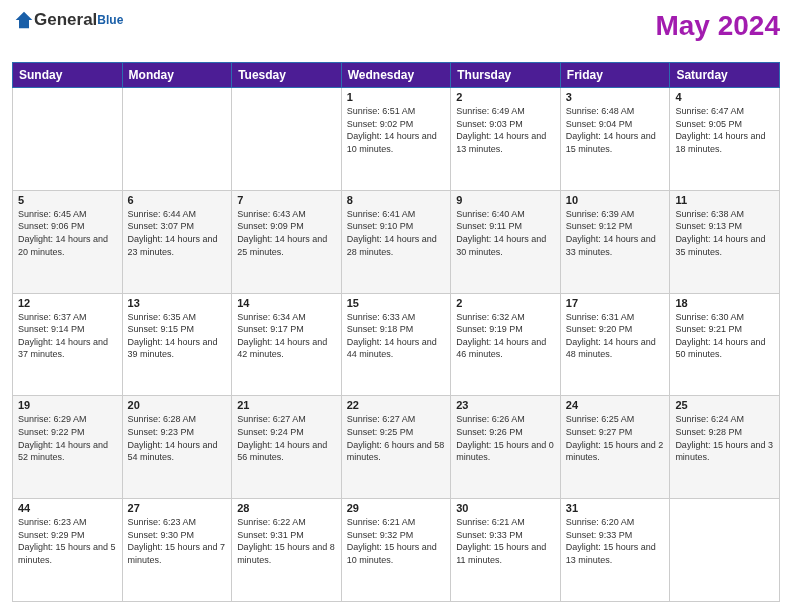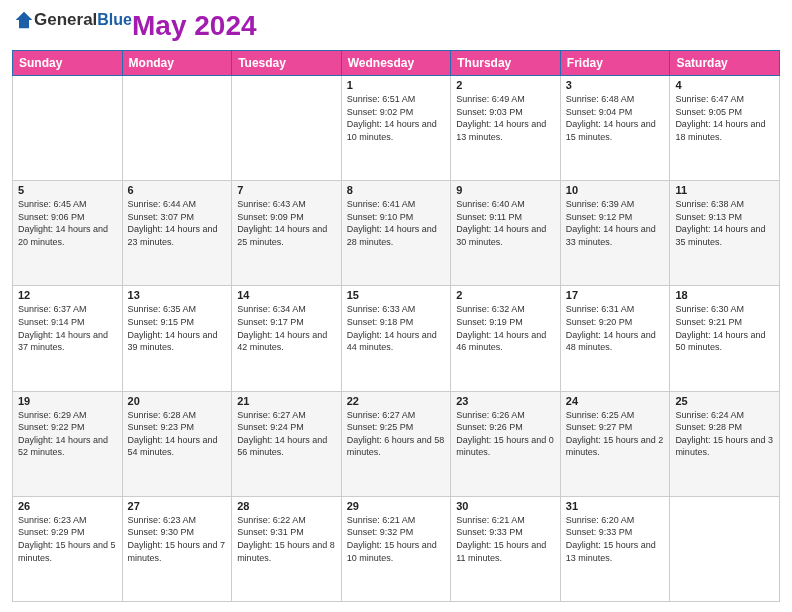--- a/index.html
+++ b/index.html
@@ -12,22 +12,23 @@
     }
     .page {
       width: 792px;
       height: 612px;
       display: flex;
       flex-direction: column;
       padding: 10px 12px 10px 12px;
     }
     .header {
       display: flex;
+      justify-content: space-between;
       align-items: flex-start;
-      margin-bottom: 8px;
+      margin-bottom: 20px;
     }
     .logo {
       display: flex;
       align-items: center;
     }
     .logo-icon {
       width: 20px;
       height: 20px;
       margin-left: 2px;
     }
@@ -44,21 +45,21 @@
       color: #555;
     }
     .calendar {
       flex: 1;
       border: 1px solid #ccc;
       border-collapse: collapse;
       width: 100%;
       table-layout: fixed;
     }
     .calendar th {
-      background-color: #ec4899;
+      background-color: #4c1d95;
       color: #fff;
       text-align: left;
       padding: 5px 6px;
       font-size: 12px;
       border: 1px solid #2b6cb0;
     }
     .calendar td {
       border: 1px solid #ccc;
       vertical-align: top;
       padding: 3px 5px;
@@ -90,21 +91,21 @@
 </head>
 <body>
 
 <div class="page">
   <div class="header">
     <div class="logo">
       <svg class="logo-icon" viewBox="0 0 24 24">
         <polygon points="12,2 22,12 18,12 18,22 6,22 6,12 2,12" fill="#1a5fa8"></polygon>
       </svg>
       <span style="font-size:17px;font-weight:bold;color:#333;">General</span>
-        <span style="font-size:16px;font-weight:bold;color:#1a5fa8;">Blue</span>
+        <span style="font-size:12px;font-weight:bold;color:#1a5fa8;">Blue</span>
     </div>
     <div class="title-block">
       <div class="month-year">May 2024</div>
     </div>
   </div>
 
   <table class="calendar">
     <thead>
       <tr id="weekday-header">
           <th>Sunday</th>
@@ -323,21 +324,21 @@
             <span class="day-number">25</span>
             <div class="cell-content">
               <div>Sunrise: 6:24 AM</div>
               <div>Sunset: 9:28 PM</div>
               <div>Daylight: 15 hours and 3 minutes.</div>
             </div>
           </td>
         </tr>
         <tr>
           <td>
-            <span class="day-number">26</span>
+            <span class="day-number">44</span>
             <div class="cell-content">
               <div>Sunrise: 6:23 AM</div>
               <div>Sunset: 9:29 PM</div>
               <div>Daylight: 15 hours and 5 minutes.</div>
             </div>
           </td>
           <td>
             <span class="day-number">27</span>
             <div class="cell-content">
               <div>Sunrise: 6:23 AM</div>

